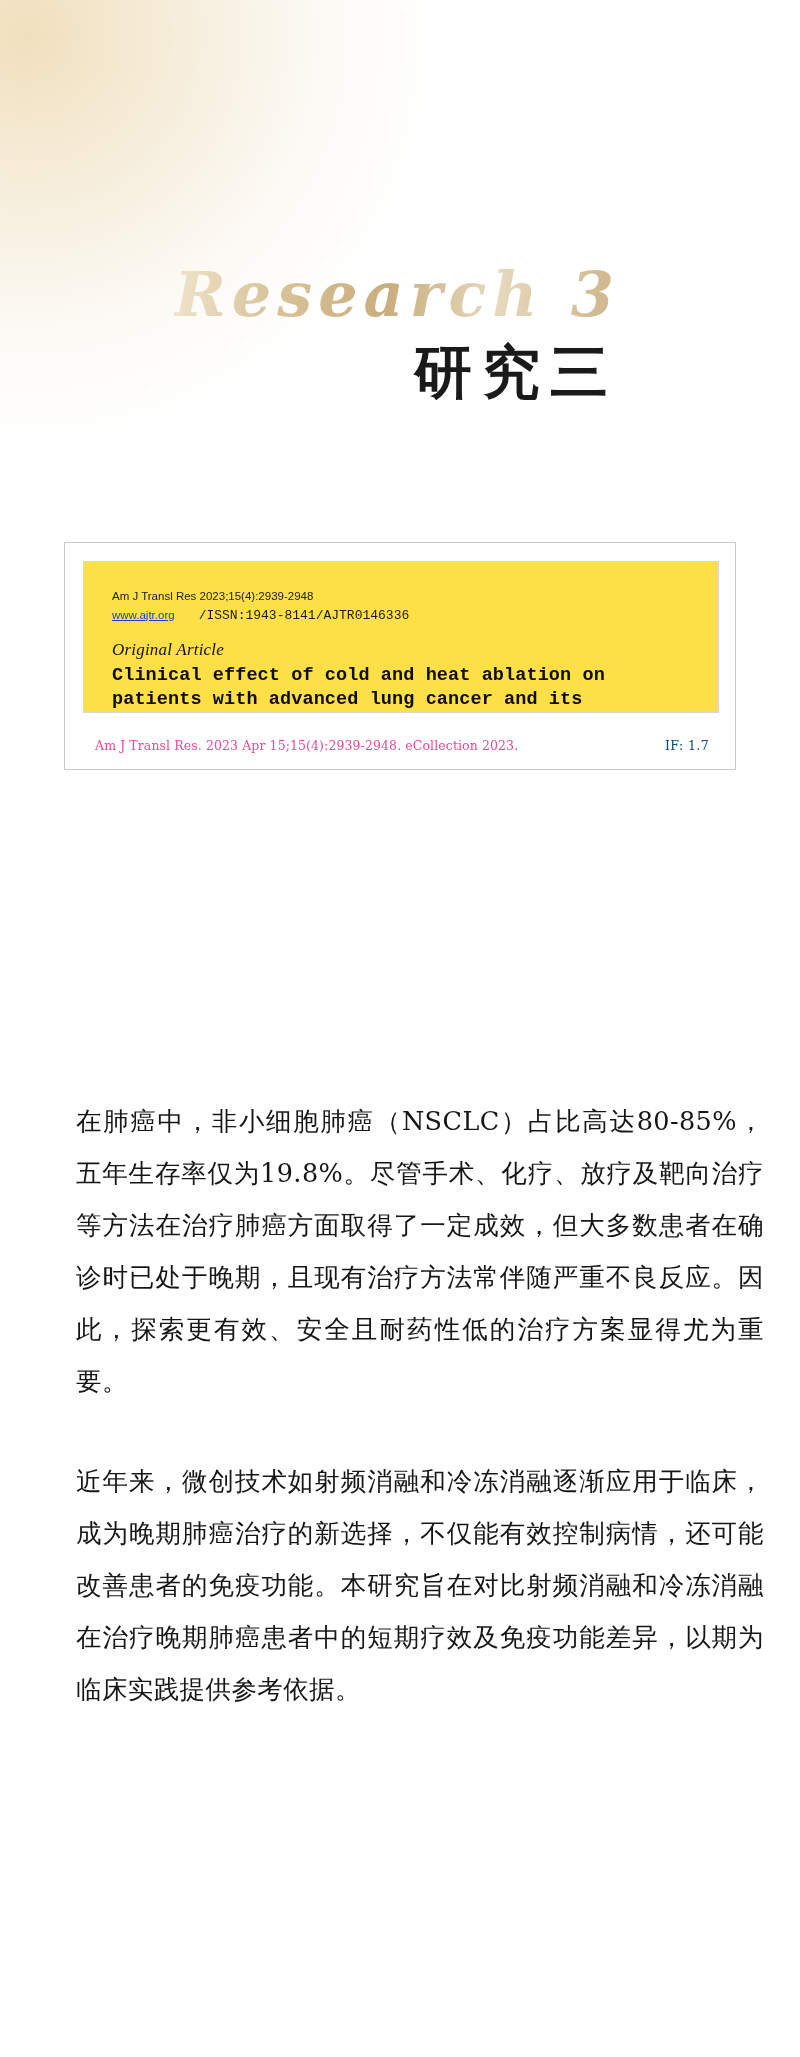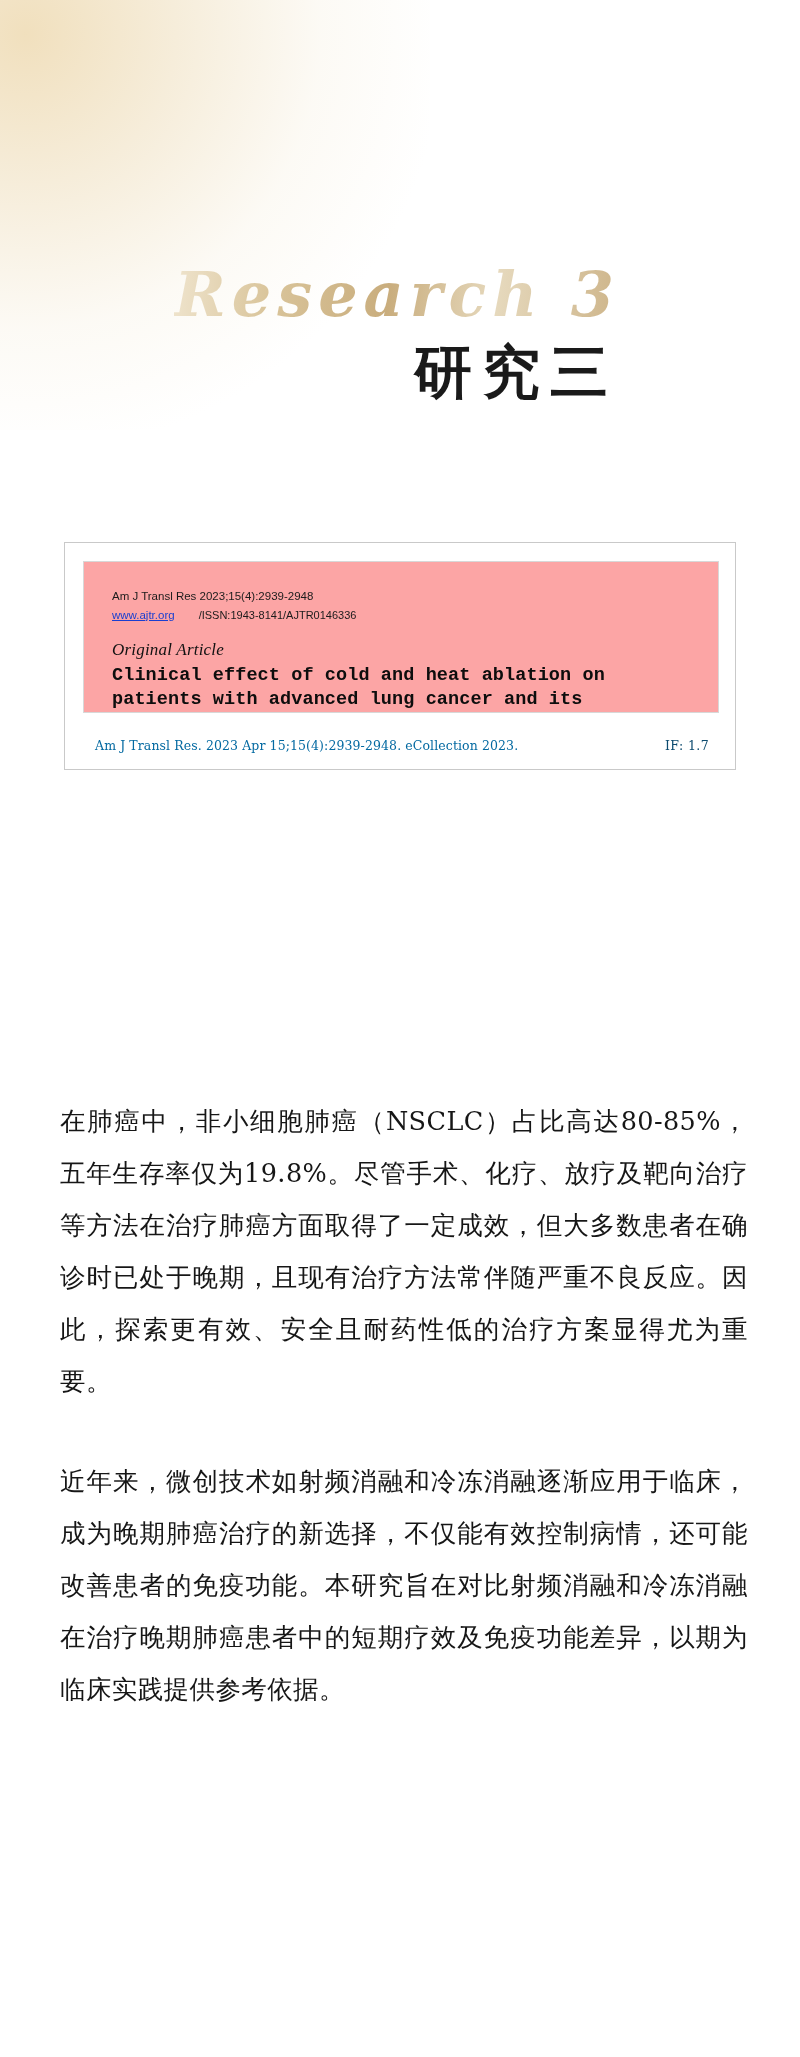--- a/index.html
+++ b/index.html
@@ -72,41 +72,41 @@
     border: 1px solid #c9c9c9;
     background: #ffffff;
   }
   .paper-inner {
     position: absolute;
     top: 18px;
     left: 18px;
     width: 636px;
     height: 152px;
     border: 1px solid #d8d8d8;
-    background: #fca5a5;
+    background: #fde047;
     padding: 26px 28px 0 28px;
     overflow: hidden;
   }
   .journal-line {
     font-family: "Liberation Sans", sans-serif;
     font-size: 11.5px;
     color: #1b1b1b;
     line-height: 1.45;
     margin: 0;
   }
   .journal-link {
     font-family: "Liberation Sans", sans-serif;
     font-size: 11.5px;
     color: #1a3fd0;
     text-decoration: underline;
     line-height: 1.45;
   }
   .journal-link-rest {
-    font-family: Liberation Sans, sans-serif;
-    font-size: 11px;
+    font-family: Liberation Mono, monospace;
+    font-size: 13px;
     color: #1b1b1b;
     text-decoration: none;
     padding-left: 24px;
   }
   .article-type {
     font-family: Liberation Serif, serif;
     font-style: italic;
     font-size: 17px;
     color: #121212;
     margin: 17px 0 4px 0;
@@ -127,36 +127,36 @@
     bottom: 16px;
     width: 636px;
     display: flex;
     justify-content: space-between;
     align-items: baseline;
     padding: 0 10px 0 12px;
   }
   .citation-text {
     font-family: "DejaVu Serif", serif;
     font-size: 12.5px;
-    color: #0369a1;
+    color: #ec4899;
     letter-spacing: 0.1px;
   }
   .impact-factor {
     font-family: "DejaVu Serif", serif;
     font-size: 12.5px;
     color: #0c4a6e;
     letter-spacing: 0.4px;
     white-space: nowrap;
   }
 
   
   .body-copy {
     position: absolute;
     top: 1095px;
-    left: 60px;
+    left: 76px;
     width: 688px;
   }
   .para {
     font-family: "DejaVu Serif", serif;
     font-size: 25.5px;
     line-height: 52px;
     color: #161616;
     margin: 0 0 48px 0;
     text-align: justify;
     text-justify: inter-ideograph;

